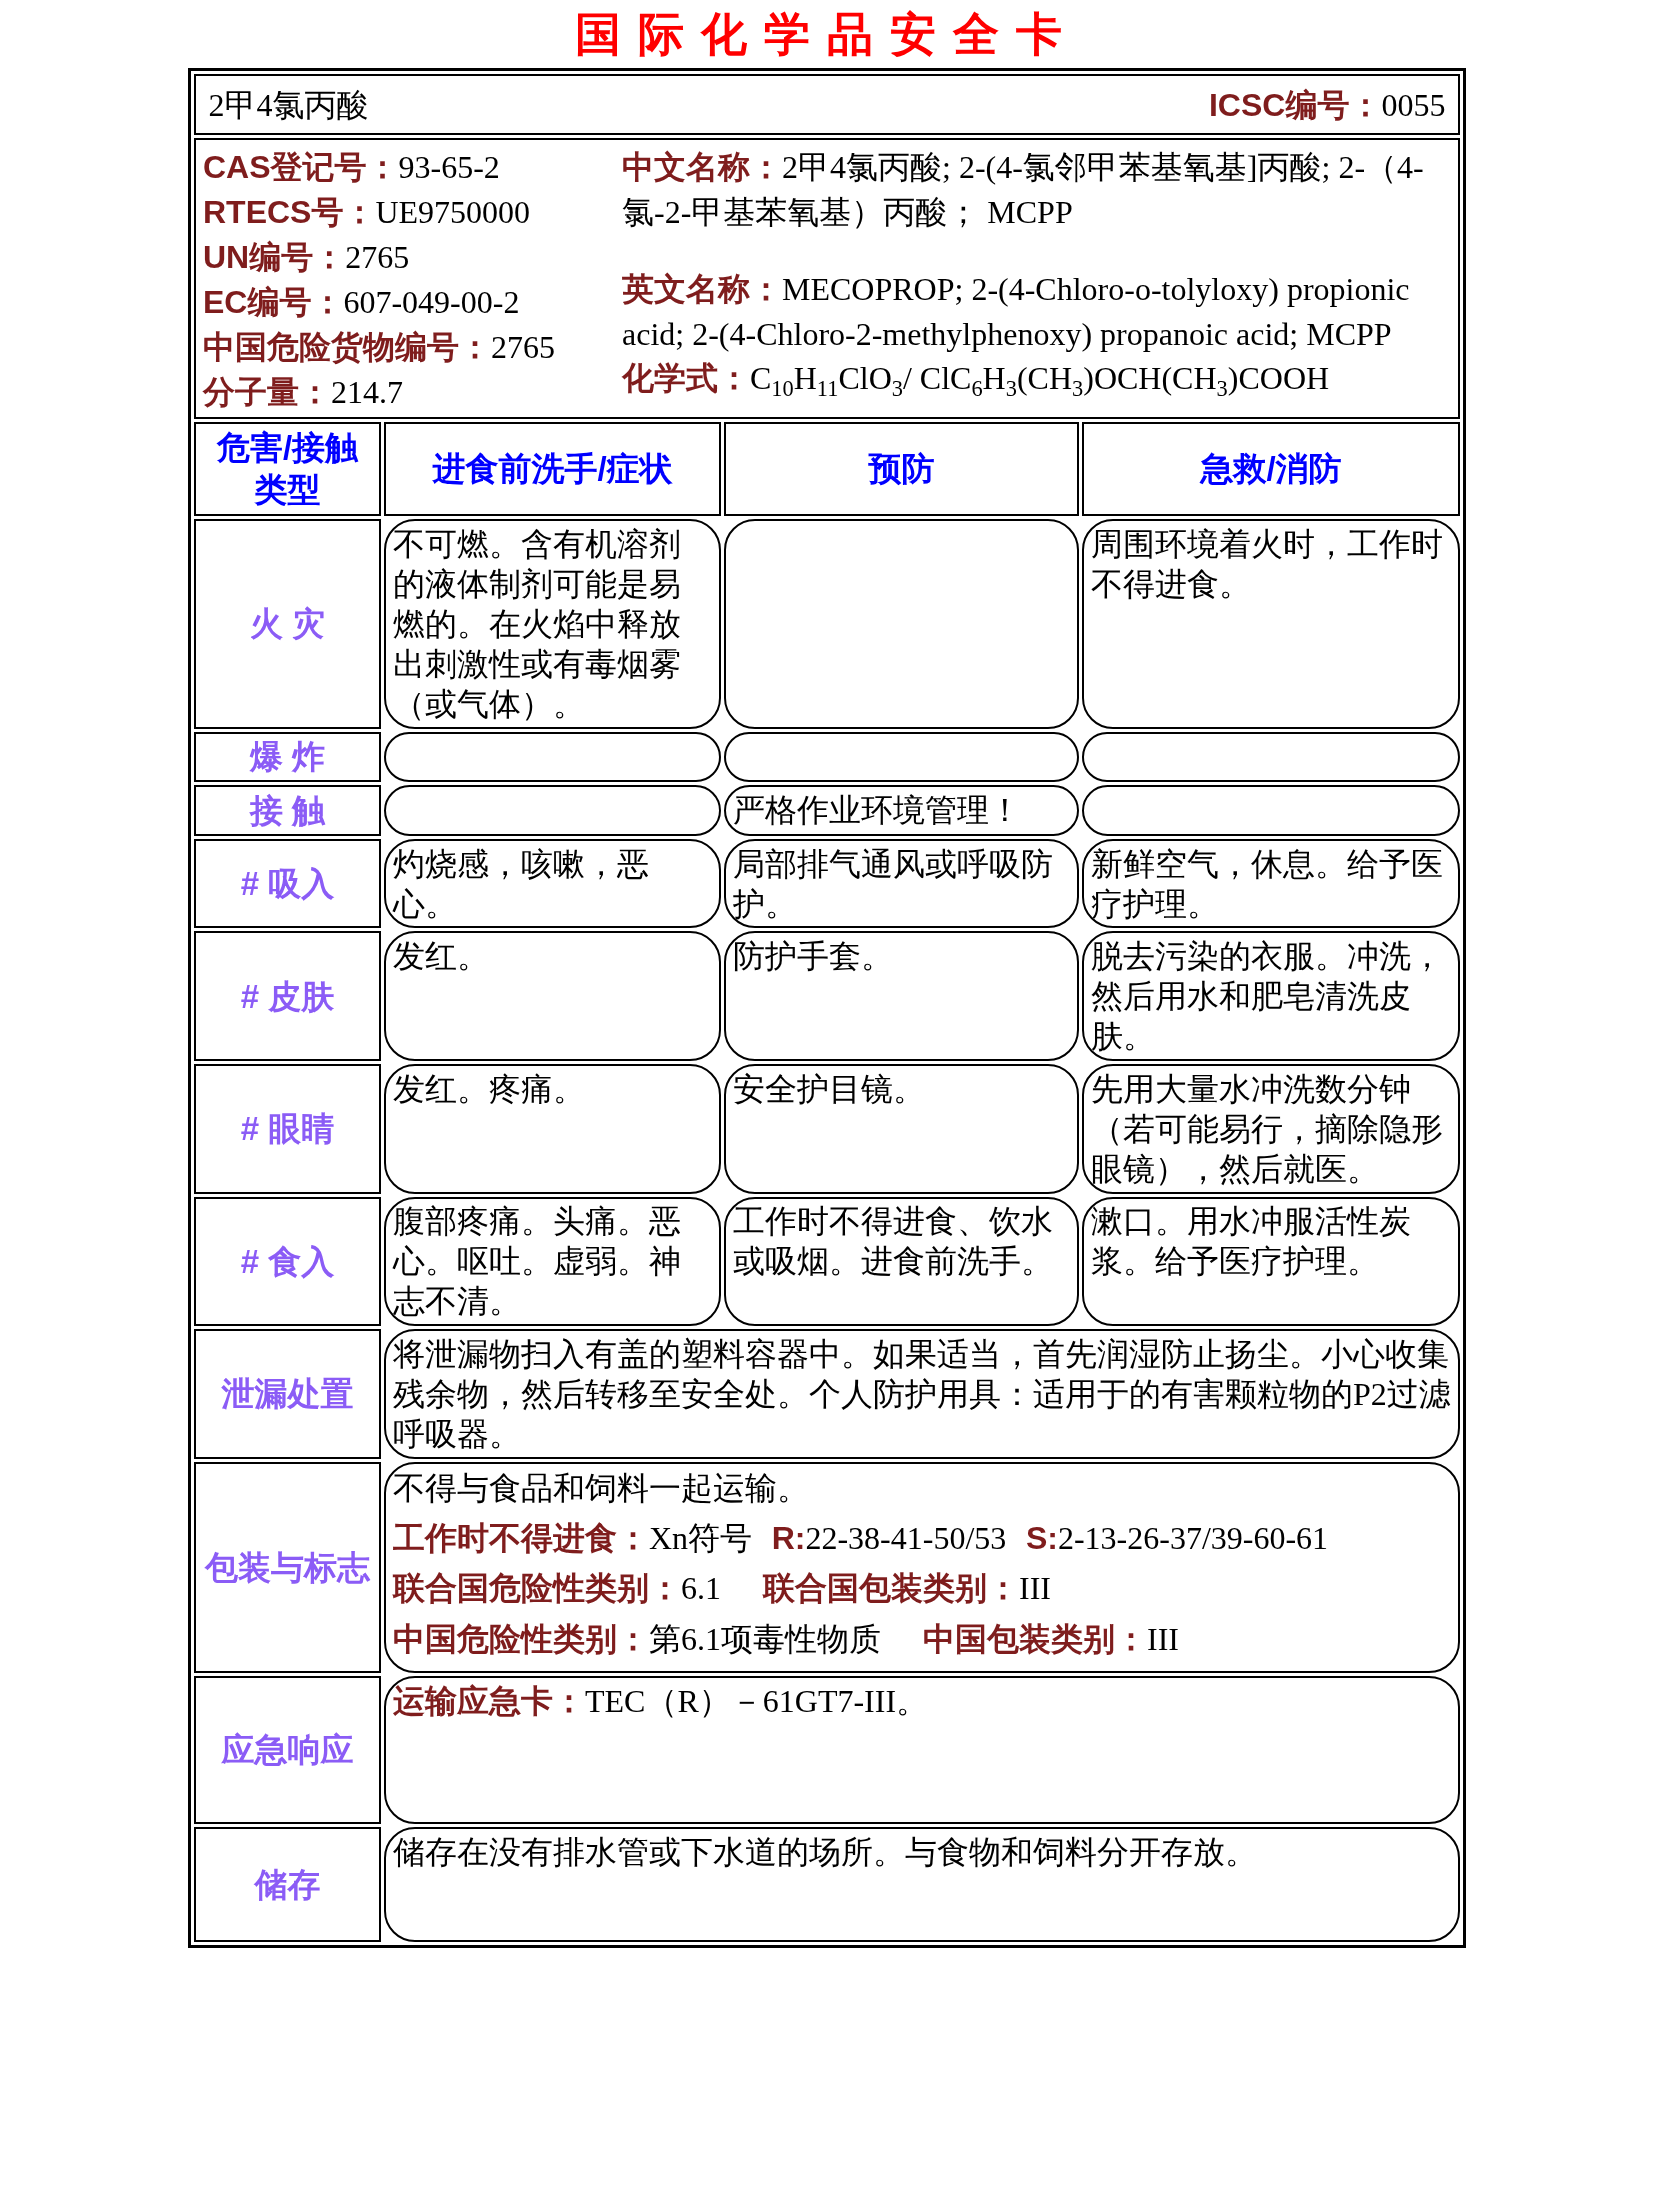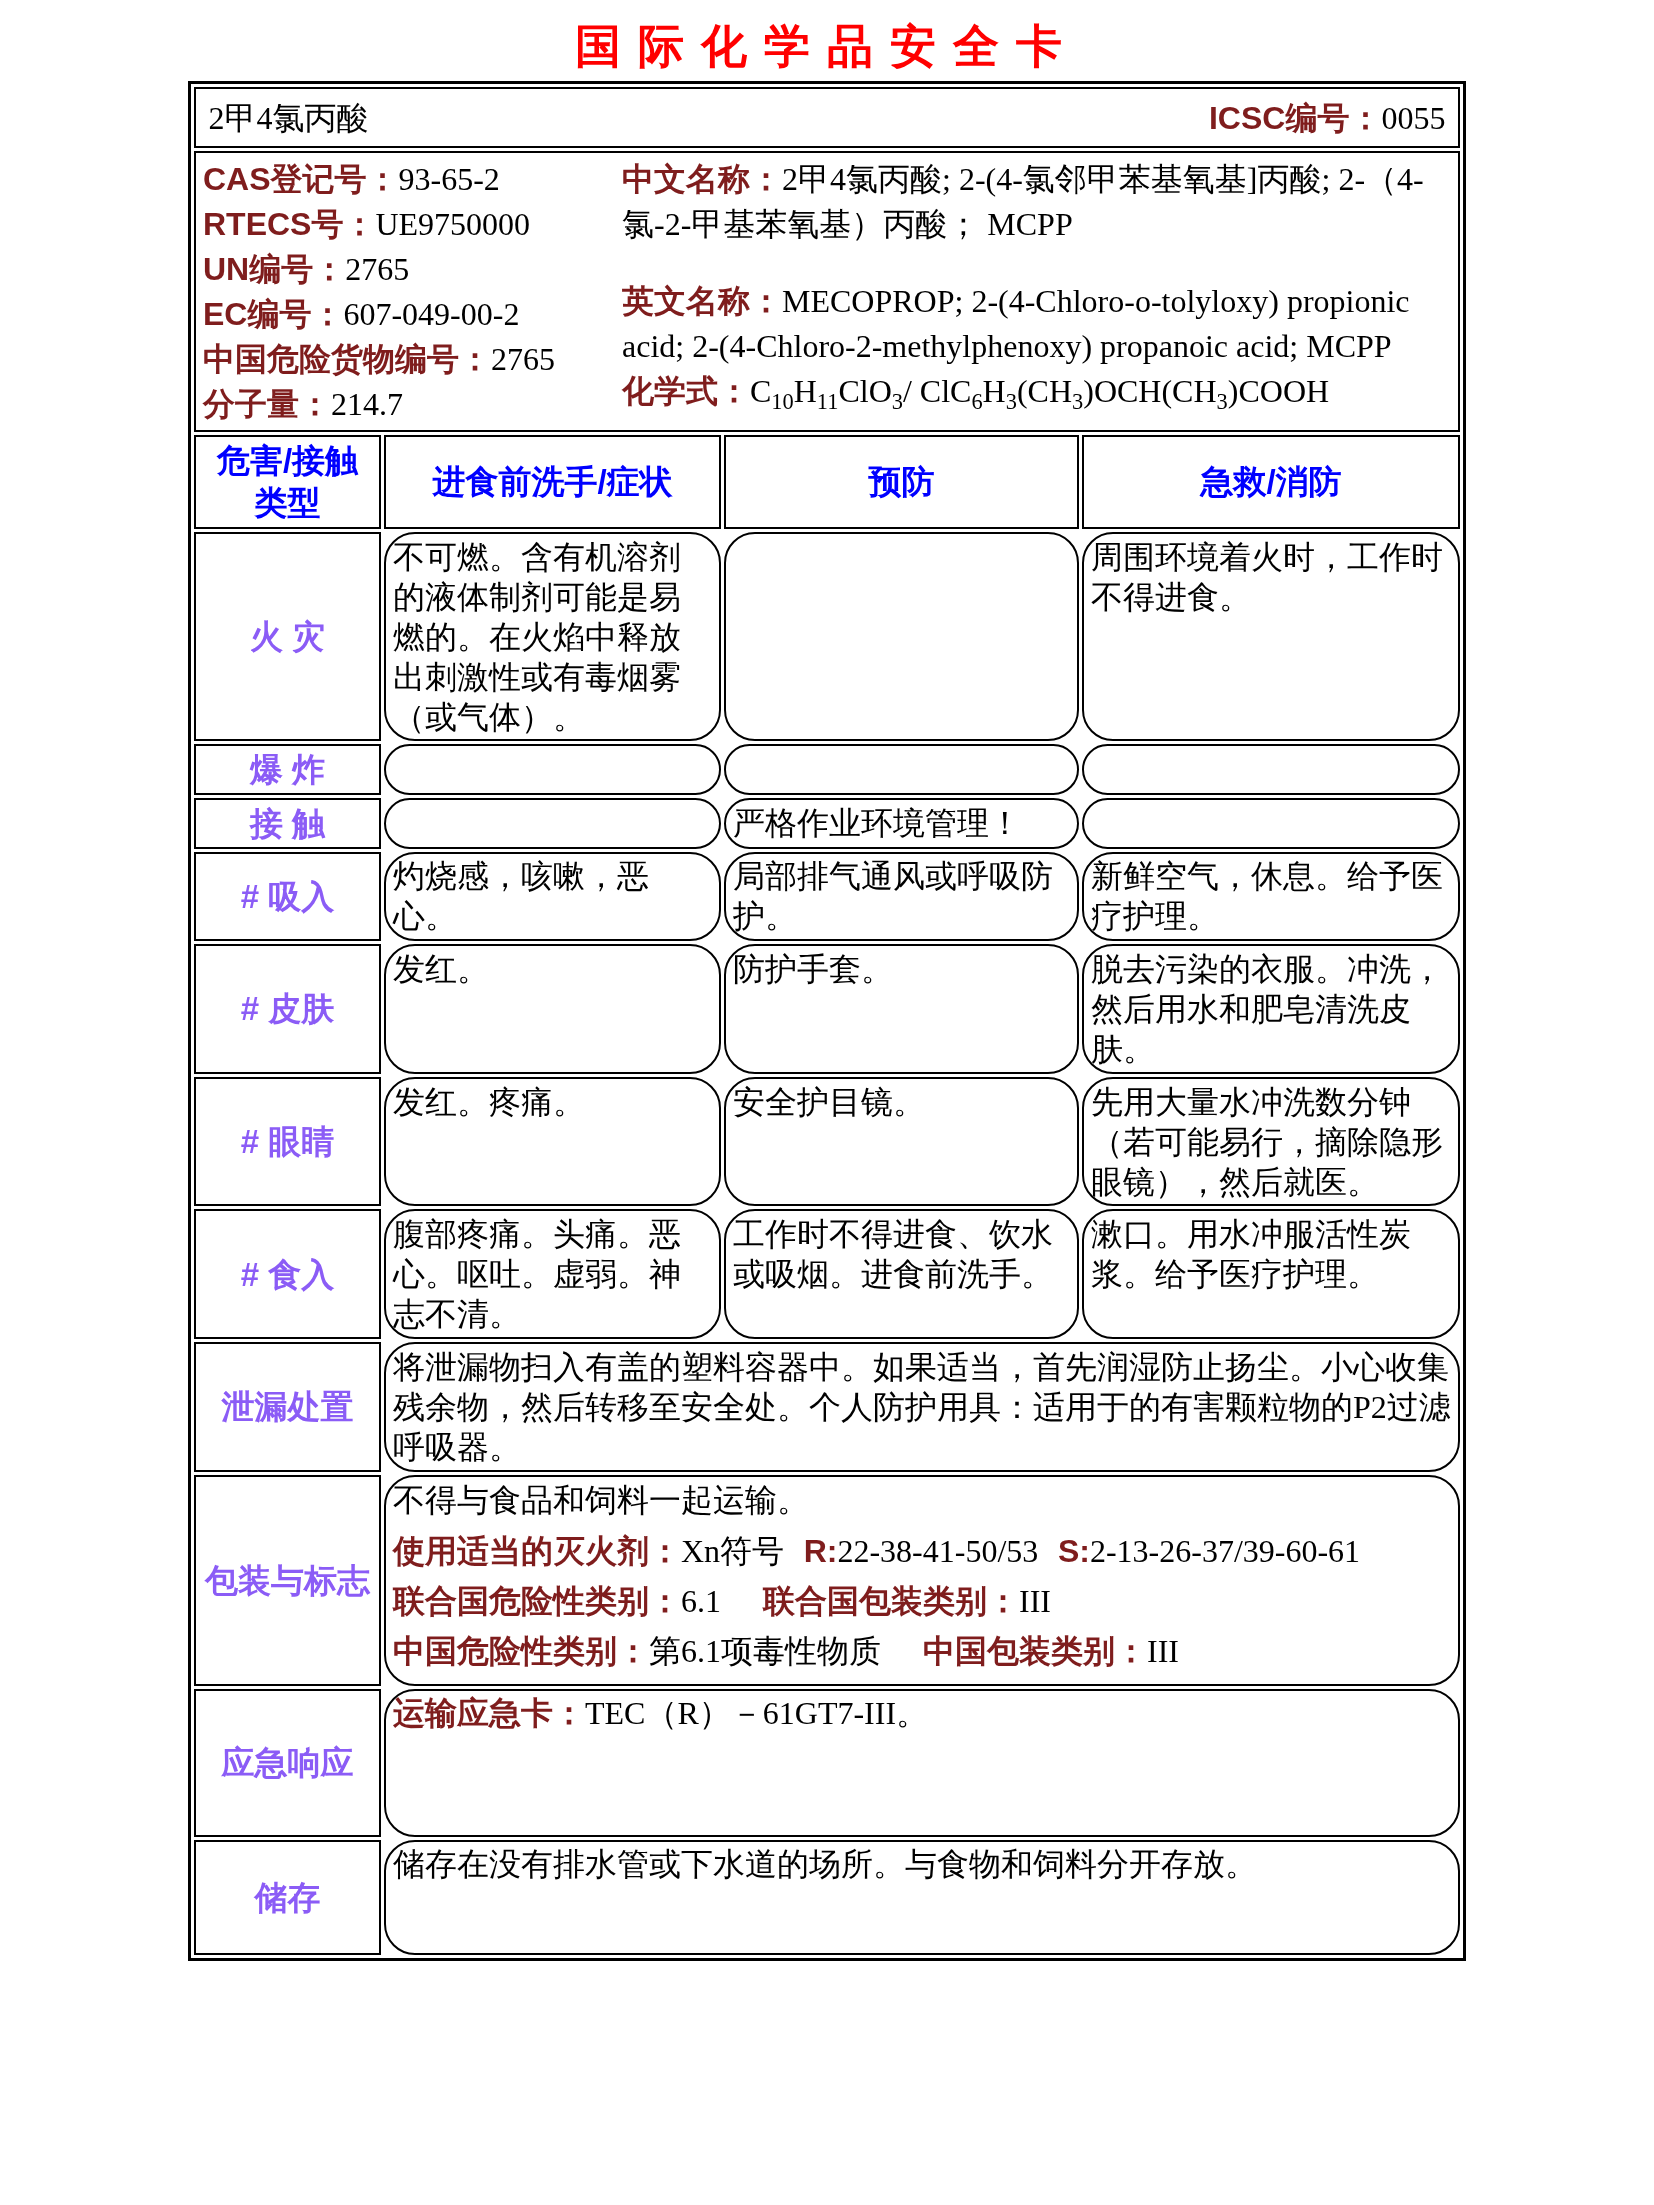--- a/index.html
+++ b/index.html
@@ -6,21 +6,21 @@
   html, body { margin: 0; padding: 0; background: #ffffff; }
   .page {
     position: relative;
     width: 1654px;
     height: 2205px;
     background: #ffffff;
     font-family: "Liberation Serif", "DejaVu Serif", serif;
     color: #000000;
   }
   .page-title {
-    margin: 12px;
+    margin: 0;
     padding-top: 11.2px;
     text-align: center;
     font-family: "Liberation Sans", "DejaVu Sans", sans-serif;
     font-weight: bold;
     font-size: 46px;
     letter-spacing: 17px;
     color: #ff0000;
     line-height: 1.0;
   }
   table.card {
@@ -192,21 +192,21 @@
     <tr style="height:115px">
       <td class="rowlabel">泄漏处置</td>
       <td colspan="3" class="body-cell">将泄漏物扫入有盖的塑料容器中。如果适当，首先润湿防止扬尘。小心收集残余物，然后转移至安全处。个人防护用具：适用于的有害颗粒物的P2过滤呼吸器。</td>
     </tr>
 
     <tr style="height:187px">
       <td class="rowlabel">包装与标志</td>
       <td colspan="3" class="body-cell pack-cell">
         <p>不得与食品和饲料一起运输。</p>
         <p>
-          <span class="blue">使用适当的灭火剂：</span><span class="val">Xn符号</span><span class="blue gap-left">R:</span><span class="val">22-38-41-50/53</span><span class="blue gap-left">S:</span><span class="val">2-13-26-37/39-60-61</span>
+          <span class="blue">工作时不得进食：</span><span class="val">Xn符号</span><span class="blue gap-left">R:</span><span class="val">22-38-41-50/53</span><span class="blue gap-left">S:</span><span class="val">2-13-26-37/39-60-61</span>
         </p>
         <p>
           <span class="blue">联合国危险性类别：</span><span class="val">6.1</span><span class="blue gap-left-wide">联合国包装类别：</span><span class="val">III</span>
         </p>
         <p>
           <span class="blue">中国危险性类别：</span><span class="val">第6.1项毒性物质</span><span class="blue gap-left-wide">中国包装类别：</span><span class="val">III</span>
         </p>
       </td>
     </tr>
 

